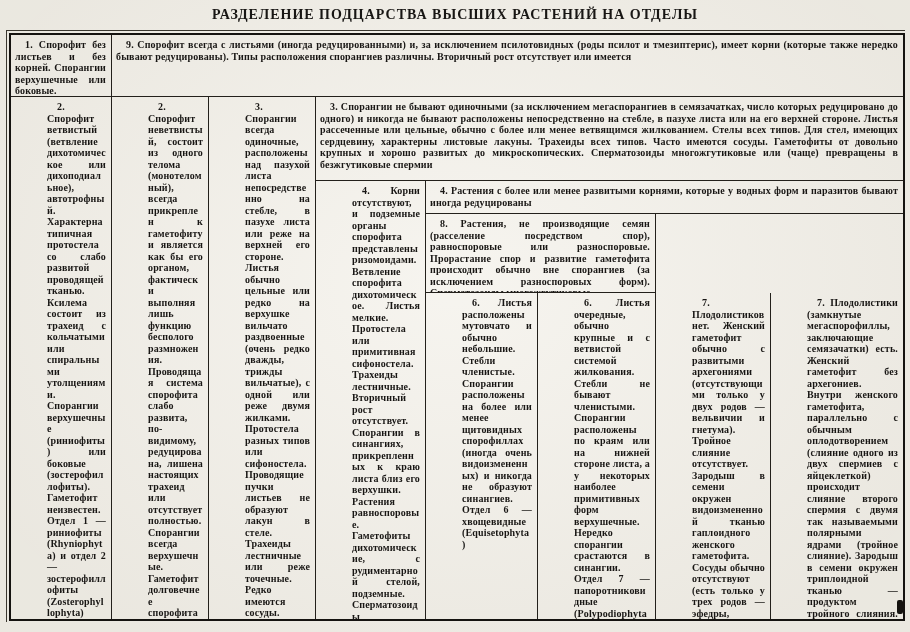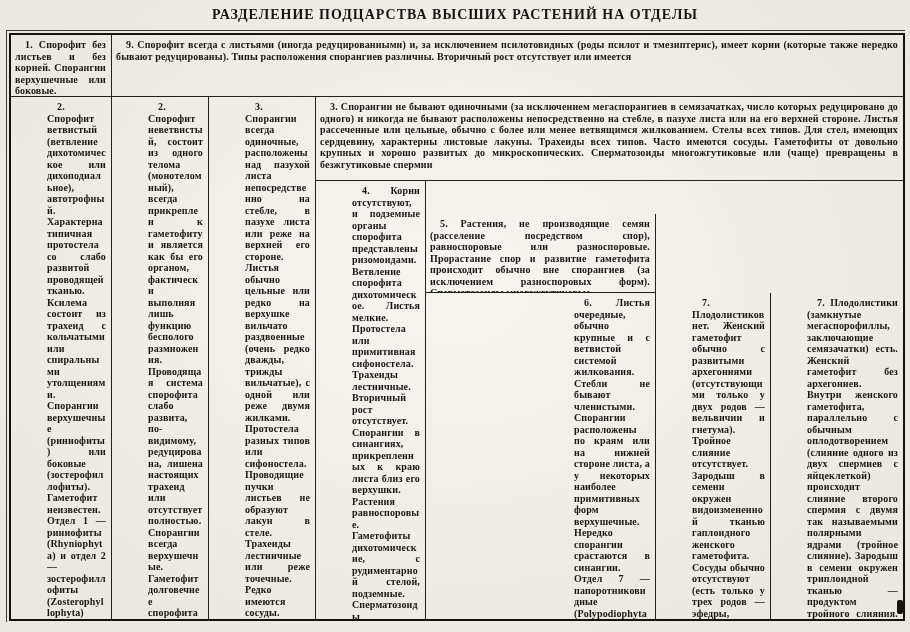--- a/index.html
+++ b/index.html
@@ -106,23 +106,25 @@
       <div class="cell c1a">1. Спорофит без листьев и без корней. Спорангии верхушечные или боковые. Вторичный рост отсутствует</div>
       <div class="cell c1b nbr">9. Спорофит всегда с листьями (иногда редуцированными) и, за исключением псилотовидных (роды псилот и тмезиптерис), имеет корни (которые также нередко бывают редуцированы). Типы расположения спорангиев различны. Вторичный рост отсутствует или имеется</div>
 
       <div class="cell c2a nbb">2. Спорофит ветвистый (ветвление дихотомическое или дихоподиальное), автотрофный. Характерна типичная протостела со слабо развитой проводящей тканью. Ксилема состоит из трахеид с кольчатыми или спиральными утолщениями. Спорангии верхушечные (риниофиты) или боковые (зостерофиллофиты). Гаметофит неизвестен. Отдел 1 — риниофиты (Rhyniophyta) и отдел 2 — зостерофиллофиты (Zosterophyllophyta)</div>
       <div class="cell c2b nbb">2. Спорофит неветвистый, состоит из одного телома (монотеломный), всегда прикреплен к гаметофиту и является как бы его органом, фактически выполняя лишь функцию бесполого размножения. Проводящая система спорофита слабо развита, по-видимому, редуцирована, лишена настоящих трахеид или отсутствует полностью. Спорангии всегда верхушечные. Гаметофит долговечнее спорофита и питается самостоятельно. Сперматозоиды с двумя жгутиками. Отдел 3 — моховидные (Bryophyta)</div>
 
       <div class="cell c3a nbb">3. Спорангии всегда одиночные, расположены над пазухой листа непосредственно на стебле, в пазухе листа или реже на верхней его стороне. Листья обычно цельные или редко на верхушке вильчато раздвоенные (очень редко дважды, трижды вильчатые), с одной или реже двумя жилками. Протостела разных типов или сифоностела. Проводящие пучки листьев не образуют лакун в стеле. Трахеиды лестничные или реже точечные. Редко имеются сосуды. Гаметофиты от хорошо развитых до микроскопических. Сперматозоиды двужгутиковые. Отдел 4 — плауновидные (Lycopodiophyta)</div>
       <div class="cell c3b nbr">3. Спорангии не бывают одиночными (за исключением мегаспорангиев в семязачатках, число которых редуцировано до одного) и никогда не бывают расположены непосредственно на стебле, в пазухе листа или на его верхней стороне. Листья рассеченные или цельные, обычно с более или менее ветвящимся жилкованием. Стелы всех типов. Для стел, имеющих сердцевину, характерны листовые лакуны. Трахеиды всех типов. Часто имеются сосуды. Гаметофиты от довольно крупных и хорошо развитых до микроскопических. Сперматозоиды многожгутиковые или (чаще) превращены в безжгутиковые спермии</div>
 
       <div class="cell c4a nbb">4. Корни отсутствуют, и подземные органы спорофита представлены ризомоидами. Ветвление спорофита дихотомическое. Листья мелкие. Протостела или примитивная сифоностела. Трахеиды лестничные. Вторичный рост отсутствует. Спорангии в синангиях, прикрепленных к краю листа близ его верхушки. Растения равноспоровые. Гаметофиты дихотомические, с рудиментарной стелой, подземные. Сперматозоиды многожгутиковые. Отдел 5 — псилотовидные (Psilotophyta)</div>
+      <div class="cell c4b nbr">4. Растения с более или менее развитыми корнями, которые у водных форм и паразитов бывают иногда редуцированы</div>
 
-      <div class="cell c5a">5. Растения, не производящие семян (расселение посредством спор), равноспоровые или разноспоровые. Прорастание спор и развитие гаметофита происходит обычно вне спорангиев (за исключением разноспоровых форм). Сперматозоиды многожгутиковые</div>
+      <div class="cell c5a">8. Растения, не производящие семян (расселение посредством спор), равноспоровые или разноспоровые. Прорастание спор и развитие гаметофита происходит обычно вне спорангиев (за исключением разноспоровых форм). Сперматозоиды многожгутиковые</div>
 
+      <div class="cell c6a nbb">6. Листья расположены мутовчато и обычно небольшие. Стебли членистые. Спорангии расположены на более или менее щитовидных спорофиллах (иногда очень видоизмененных) и никогда не образуют синангиев. Отдел 6 — хвощевидные (Equisetophyta)</div>
       <div class="cell c6b nbb">6. Листья очередные, обычно крупные и с ветвистой системой жилкования. Стебли не бывают членистыми. Спорангии расположены по краям или на нижней стороне листа, а у некоторых наиболее примитивных форм верхушечные. Нередко спорангии срастаются в синангии. Отдел 7 — папоротниковидные (Polypodiophyta)</div>
 
       <div class="cell c7a nbb">7. Плодолистиков нет. Женский гаметофит обычно с развитыми архегониями (отсутствующими только у двух родов — вельвичии и гнетума). Тройное слияние отсутствует. Зародыш в семени окружен видоизмененной тканью гаплоидного женского гаметофита. Сосуды обычно отсутствуют (есть только у трех родов — эфедры, вельвичии, гнетума). Отдел 8 — голосеменные (Pinophyta, или Gymnospermae)</div>
       <div class="cell c7b nbr nbb">7. Плодолистики (замкнутые мегаспорофиллы, заключающие семязачатки) есть. Женский гаметофит без архегониев. Внутри женского гаметофита, параллельно с обычным оплодотворением (слияние одного из двух спермиев с яйцеклеткой) происходит слияние второго спермия с двумя так называемыми полярными ядрами (тройное слияние). Зародыш в семени окружен триплоидной тканью — продуктом тройного слияния. Сосуды обычно есть. Отдел 9 — цветковые, или покрытосеменные, растения (Magnoliophyta, или Angiospermae)</div>
 
     </div>
     <div class="corner-artifact"></div>
   </div>
 
 </div>

